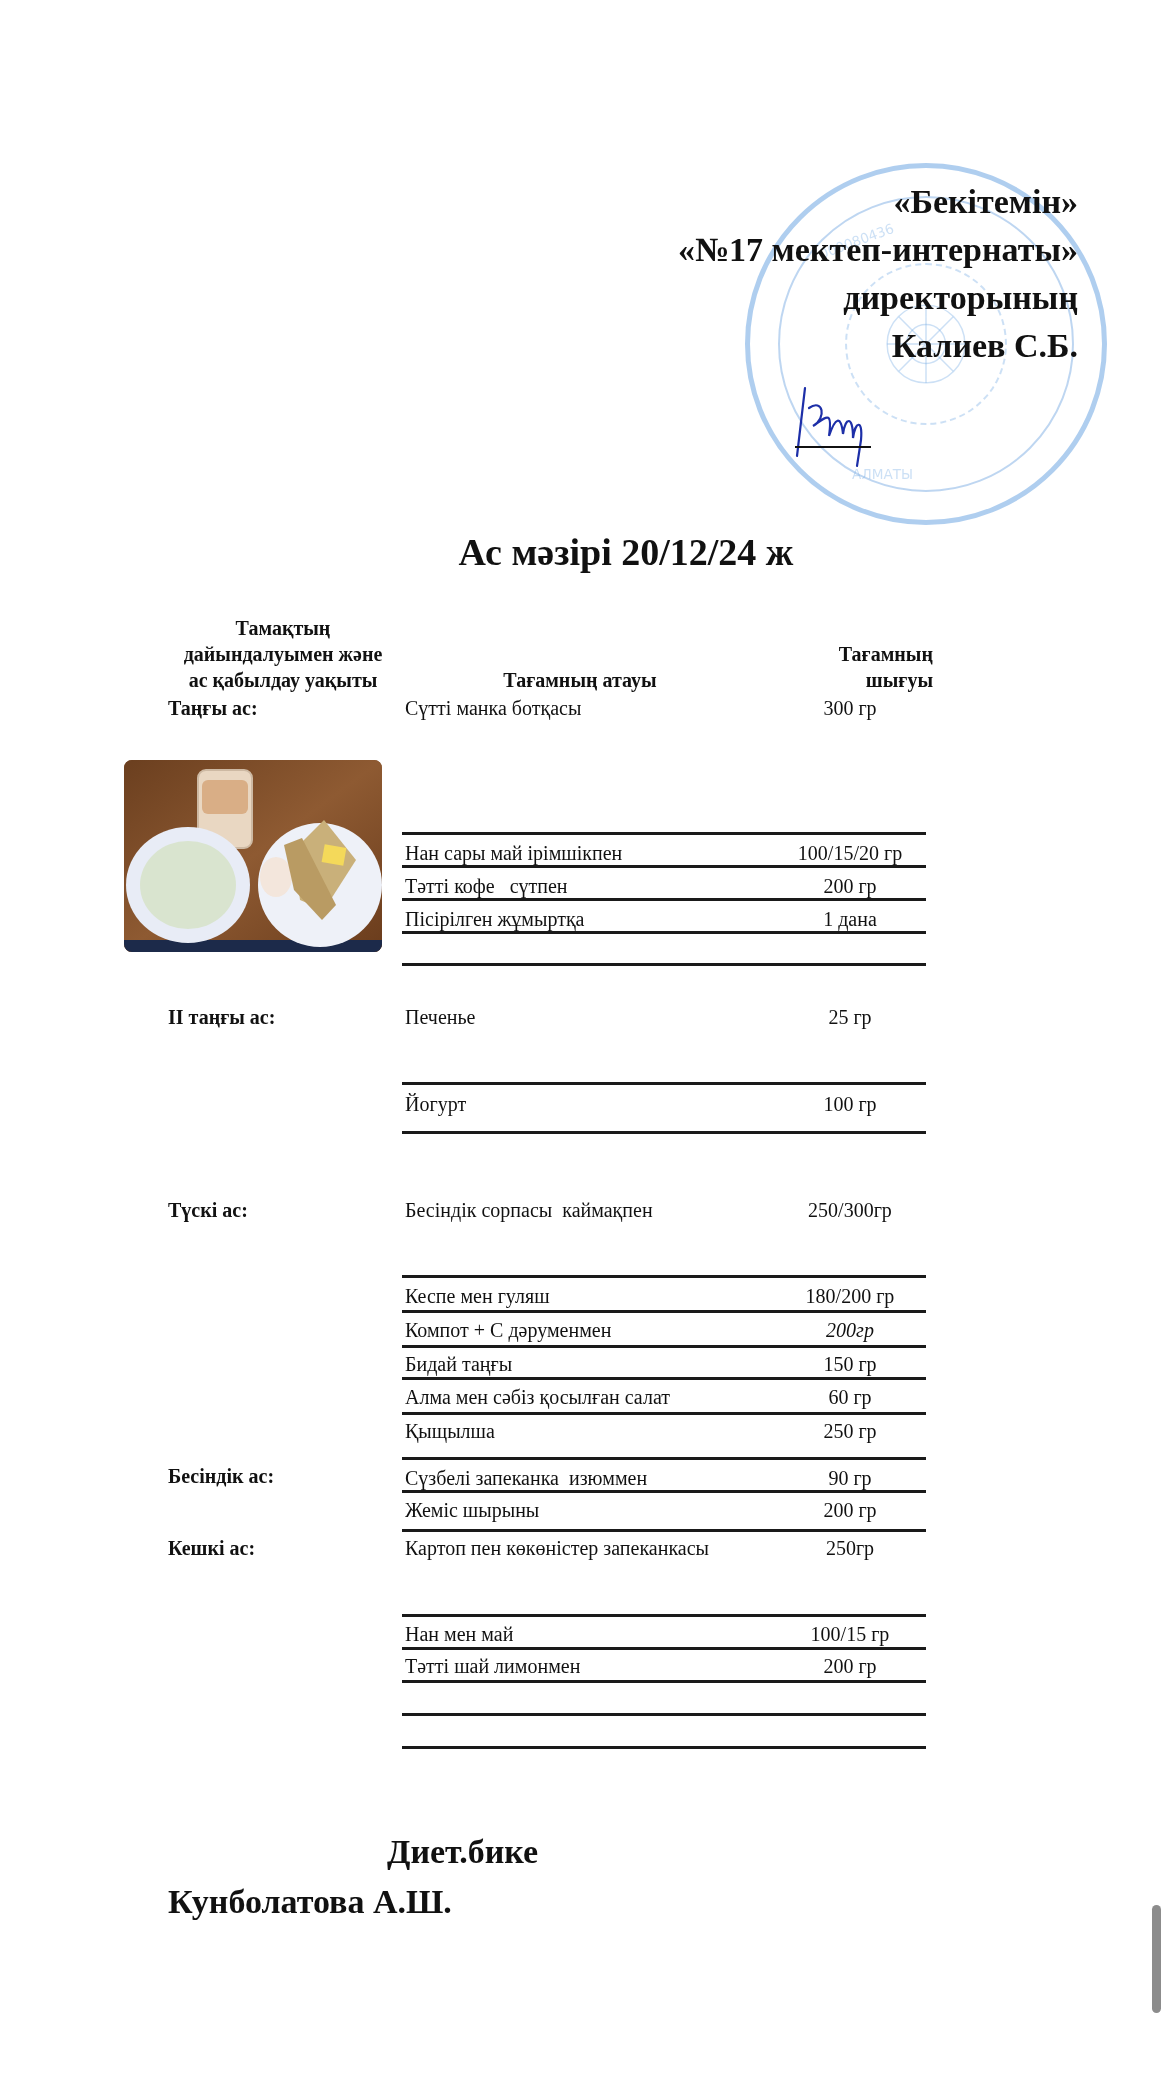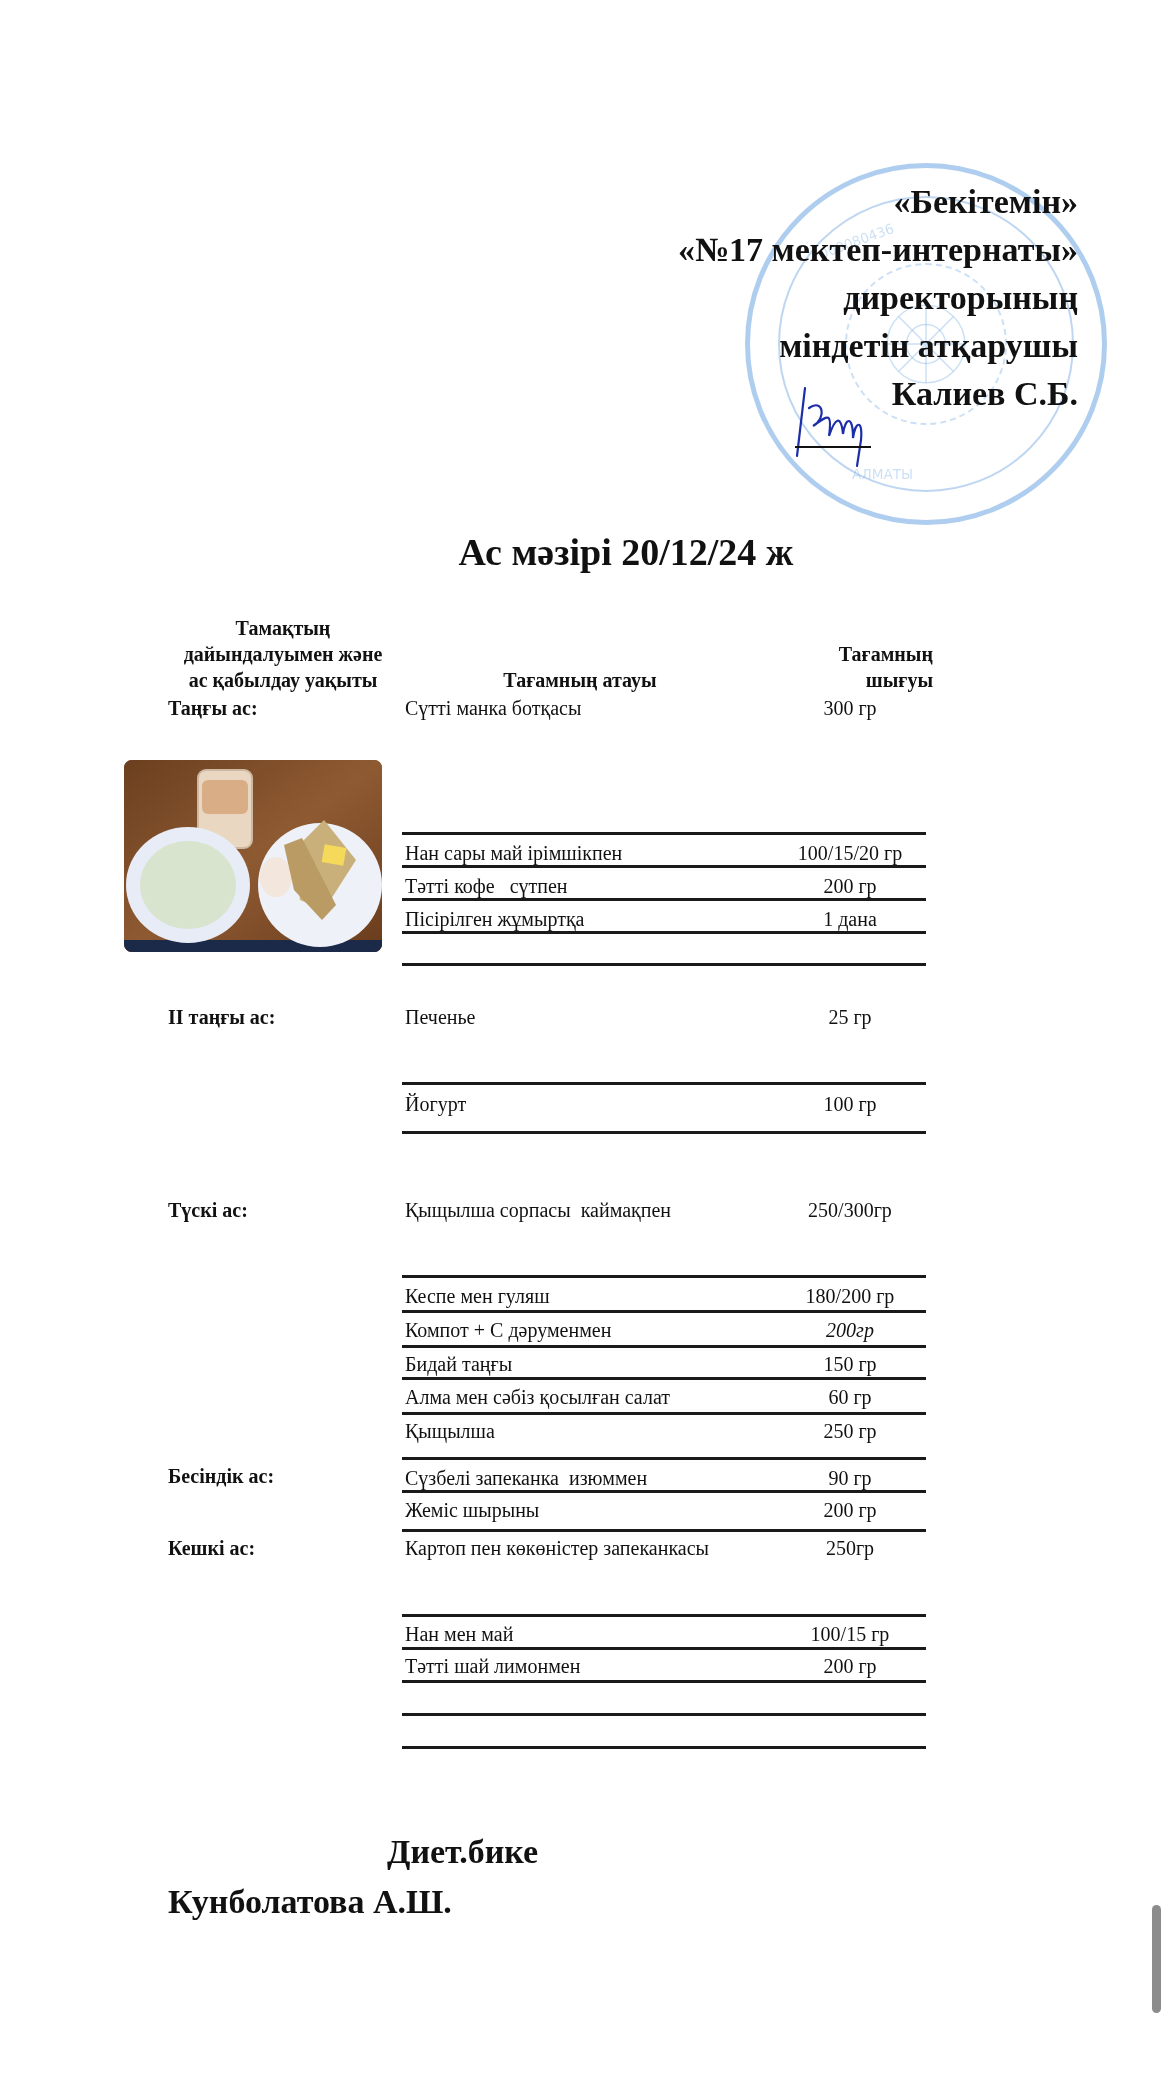--- a/index.html
+++ b/index.html
@@ -45,21 +45,20 @@
       <text x="110" y="62" transform="rotate(-20 181 181)">000080436</text>
       <text x="105" y="320">АЛМАТЫ</text>
     </g>
   </svg>
 </div>
 
 <div class="approval">
   <div>«Бекітемін»</div>
   <div>«№17 мектеп-интернаты»</div>
   <div>директорының</div>
-  <div>міндетін атқарушы</div>
   <div>Калиев С.Б.</div>
 </div>
 <svg class="signature" viewBox="0 0 100 90">
   <path d="M22 10 L14 78 M26 30 C40 20 44 40 30 48 C42 40 50 30 46 58 C52 40 58 36 60 56 C62 40 70 36 70 60 C72 44 80 40 78 62 L74 88" fill="none" stroke="#1d2fa8" stroke-width="2.2" stroke-linecap="round"></path>
 </svg>
 <div class="sig-line"></div>
 
 <div class="title">Ас мәзірі 20/12/24 ж</div>
 
 <div class="colhead" style="left:148px; top:582px; width:270px;">
@@ -117,21 +116,21 @@
 
 <div class="label" style="top:1005px;">ІІ таңғы ас:</div>
 <div class="item" style="top:1005px;">Печенье</div>
 <div class="amount" style="top:1005px;">25 гр</div>
 <div class="rule" style="top:1082px;"></div>
 <div class="item" style="top:1092px;">Йогурт</div>
 <div class="amount" style="top:1092px;">100 гр</div>
 <div class="rule" style="top:1131px;"></div>
 
 <div class="label" style="top:1198px;">Түскі ас:</div>
-<div class="item" style="top:1198px;">Қыщылша сорпасы  каймақпен</div>
+<div class="item" style="top:1198px;">Бесіндік сорпасы  каймақпен</div>
 <div class="amount" style="top:1198px;">250/300гр</div>
 <div class="rule" style="top:1275px;"></div>
 <div class="item" style="top:1284px;">Кеспе мен гуляш</div>
 <div class="amount" style="top:1284px;">180/200 гр</div>
 <div class="rule" style="top:1310px;"></div>
 <div class="item" style="top:1318px;">Компот + С дәруменмен</div>
 <div class="amount" style="top:1318px;font-style:italic;">200гр</div>
 <div class="rule" style="top:1345px;"></div>
 <div class="item" style="top:1352px;">Бидай таңғы</div>
 <div class="amount" style="top:1352px;">150 гр</div>

